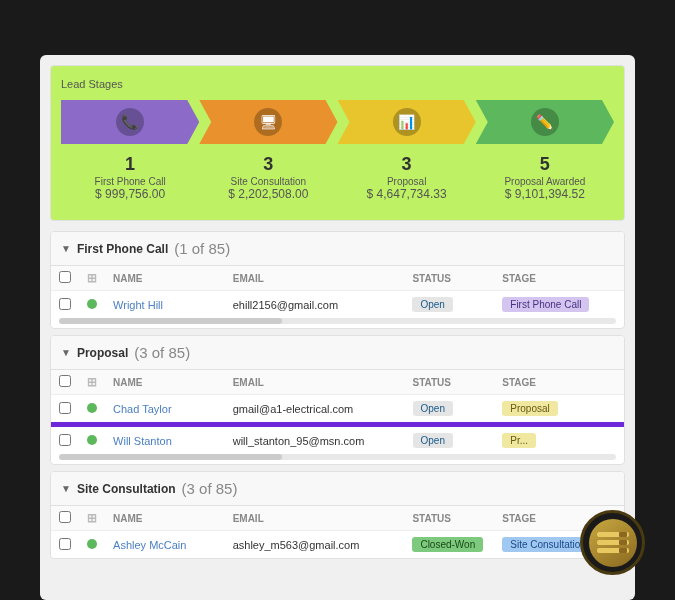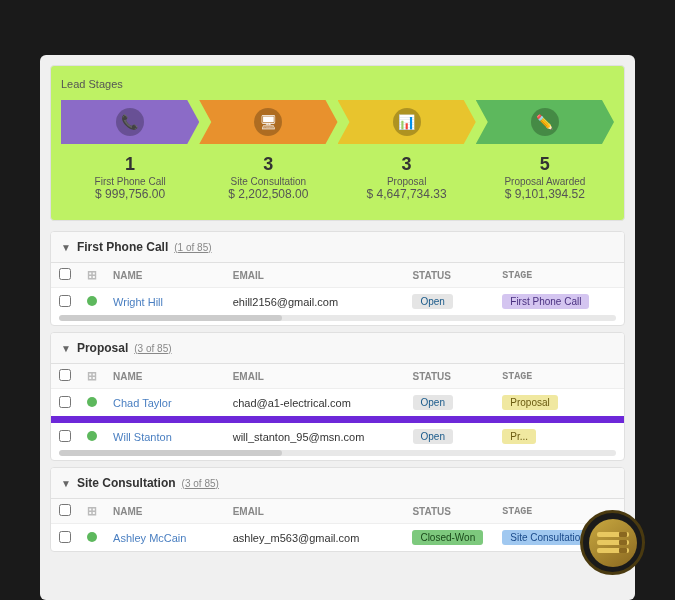--- a/index.html
+++ b/index.html
@@ -109,54 +109,53 @@
       color: #666;
       font-size: 10px;
       cursor: pointer;
     }
     .section-title {
       font-weight: 600;
       font-size: 12px;
       color: #333;
     }
     .section-count {
-      font-size: 10px;
+      font-size: 15px;
       color: #888;
-      text-decoration: underline;
     }
     
     .leads-table {
       width: 100%;
       border-collapse: collapse;
     }
     .leads-table th {
       font-size: 10px;
       font-weight: 600;
       color: #888;
       padding: 5px 8px;
       text-align: left;
       background: #fafafa;
       border-bottom: 1px solid #eee;
     }
     .leads-table td {
       padding: 6px 8px;
-      border-bottom: 7px solid #6d28d9;
+      border-bottom: 5px solid #6d28d9;
       color: #333;
       font-size: 11px;
       vertical-align: middle;
     }
     .leads-table tr:last-child td {
       border-bottom: none;
     }
     .col-check { width: 25px; }
     .col-icon { width: 25px; }
     .col-name { width: 120px; }
     .col-email { width: 180px; }
     .col-status { width: 90px; }
-    .col-stage { width: 130px; font-family: Liberation Mono, monospace; }
+    .col-stage { width: 130px; }
     .name-link {
       color: #4a7fc1;
       text-decoration: none;
     }
     .status-badge {
       display: inline-block;
       padding: 2px 8px;
       border-radius: 3px;
       font-size: 10px;
       font-weight: 500;
@@ -336,21 +335,21 @@
           <th class="col-email">EMAIL</th>
           <th class="col-status">STATUS</th>
           <th class="col-stage">STAGE</th>
         </tr>
       </thead>
       <tbody>
         <tr>
           <td><input type="checkbox" style=""></td>
           <td><span class="dot dot-green"></span></td>
           <td><a href="#" class="name-link">Chad Taylor</a></td>
-          <td>chad@a1-electrical.com</td>
+          <td>gmail@a1-electrical.com</td>
           <td><span class="status-badge status-open">Open</span></td>
           <td><span class="stage-badge stage-proposal">Proposal</span></td>
         </tr>
         <tr>
           <td><input type="checkbox" style=""></td>
           <td><span class="dot dot-green"></span></td>
           <td><a href="#" class="name-link">Will Stanton</a></td>
           <td>will_stanton_95@msn.com</td>
           <td><span class="status-badge status-open">Open</span></td>
           <td><span class="stage-badge stage-proposal">Pr...</span></td>

